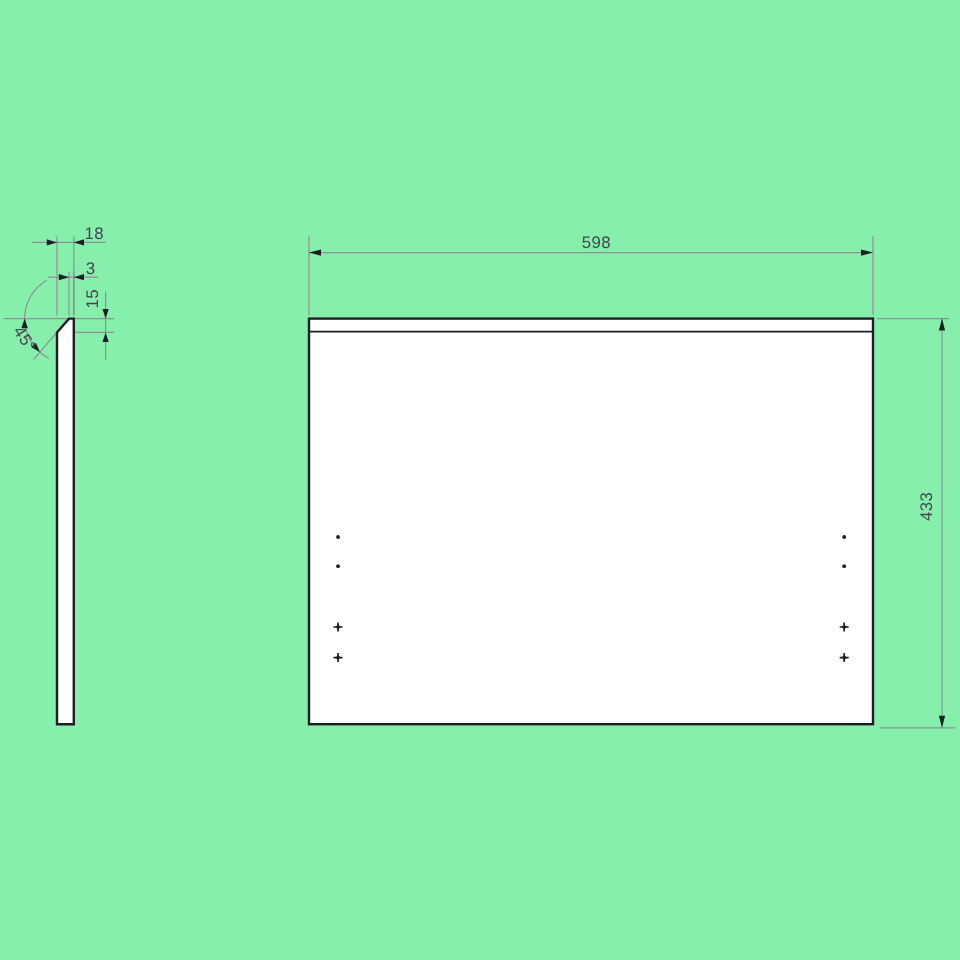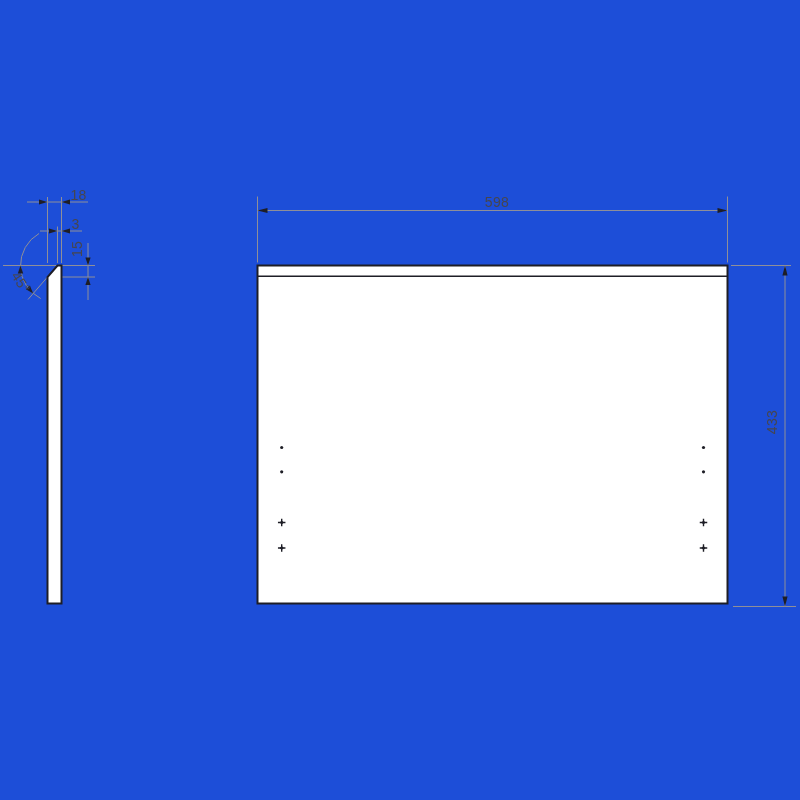--- a/index.html
+++ b/index.html
@@ -1,16 +1,16 @@
 <!DOCTYPE html>
 <html><head>
 <meta charset="utf-8">
 <style>
   html,body{margin:0;padding:0;background:#ffffff;}
-  .stage{width:800px;height:800px;position:relative;background:#1d4ed8;overflow:hidden;}
+  .stage{width:800px;height:800px;position:relative;background:#86efac;overflow:hidden;}
   svg{display:block;}
   .outline{fill:#ffffff;stroke:#1e1e26;stroke-width:2;stroke-linejoin:miter;}
   .thin{stroke:#1e1e26;stroke-width:1.4;fill:none;}
   .dim{stroke:#8f8f98;stroke-width:1;fill:none;}
   .arrow{fill:#1e1e26;stroke:none;}
   .dimtext{font-family:"Liberation Sans", sans-serif;font-size:14px;fill:#46464e;letter-spacing:0.3px;}
 </style>
 </head>
 <body>
 

